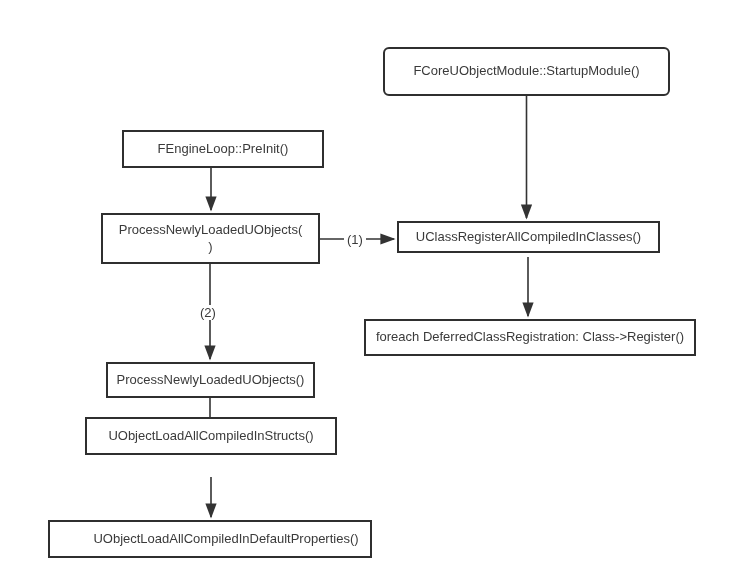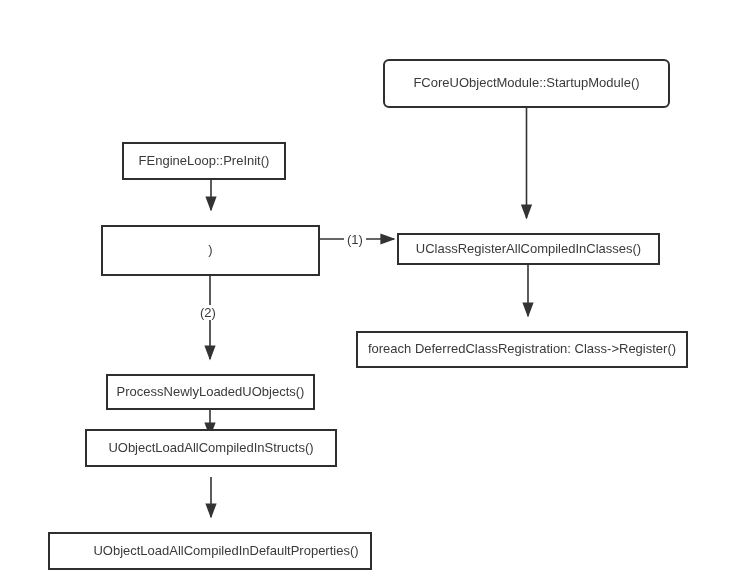--- a/index.html
+++ b/index.html
@@ -29,29 +29,28 @@
     background: #ffffff;
     color: #3a3a3a;
     font-size: 13px;
     line-height: 1.25;
     display: flex;
     flex-direction: column;
     align-items: center;
     justify-content: center;
     text-align: left;
     white-space: nowrap;
-    margin-top: 12px;
   }
   .node.rounded { border-radius: 6px; }
 
   .node-startup   { left: 383px; top: 47px;  width: 287px; height: 49px; }
-  .node-preinit   { left: 122px; top: 130px; width: 164px; height: 38px; }
+  .node-preinit   { left: 122px; top: 130px; width: 202px; height: 38px; }
   .node-process   { left: 101px; top: 213px; width: 219px; height: 51px; }
   .node-uclassreg { left: 397px; top: 221px; width: 263px; height: 32px; }
-  .node-foreach   { left: 356px; top: 319px; width: 332px; height: 37px; }
+  .node-foreach   { left: 364px; top: 319px; width: 332px; height: 37px; }
   .node-registrants { left: 106px; top: 362px; width: 209px; height: 36px; }
   .node-structs   { left: 85px;  top: 417px; width: 252px; height: 38px; }
   .node-defaults  { left: 48px;  top: 520px; width: 324px; height: 38px; padding-left: 32px; }
 
   .edge-label {
     position: absolute;
     background: #ffffff;
     color: #3a3a3a;
     font-size: 13px;
     line-height: 1;
@@ -83,20 +82,21 @@
 
   <div class="node node-startup rounded">
     <span>FCoreUObjectModule::StartupModule()</span>
   </div>
 
   <div class="node node-preinit">
     <span>FEngineLoop::PreInit()</span>
   </div>
 
   <div class="node node-process">
+    <span>ProcessNewlyLoadedUObjects(</span>
     <span>)</span>
   </div>
 
   <div class="node node-uclassreg">
     <span>UClassRegisterAllCompiledInClasses()</span>
   </div>
 
   <div class="node node-foreach">
     <span>foreach DeferredClassRegistration: Class-&gt;Register()</span>
   </div>

